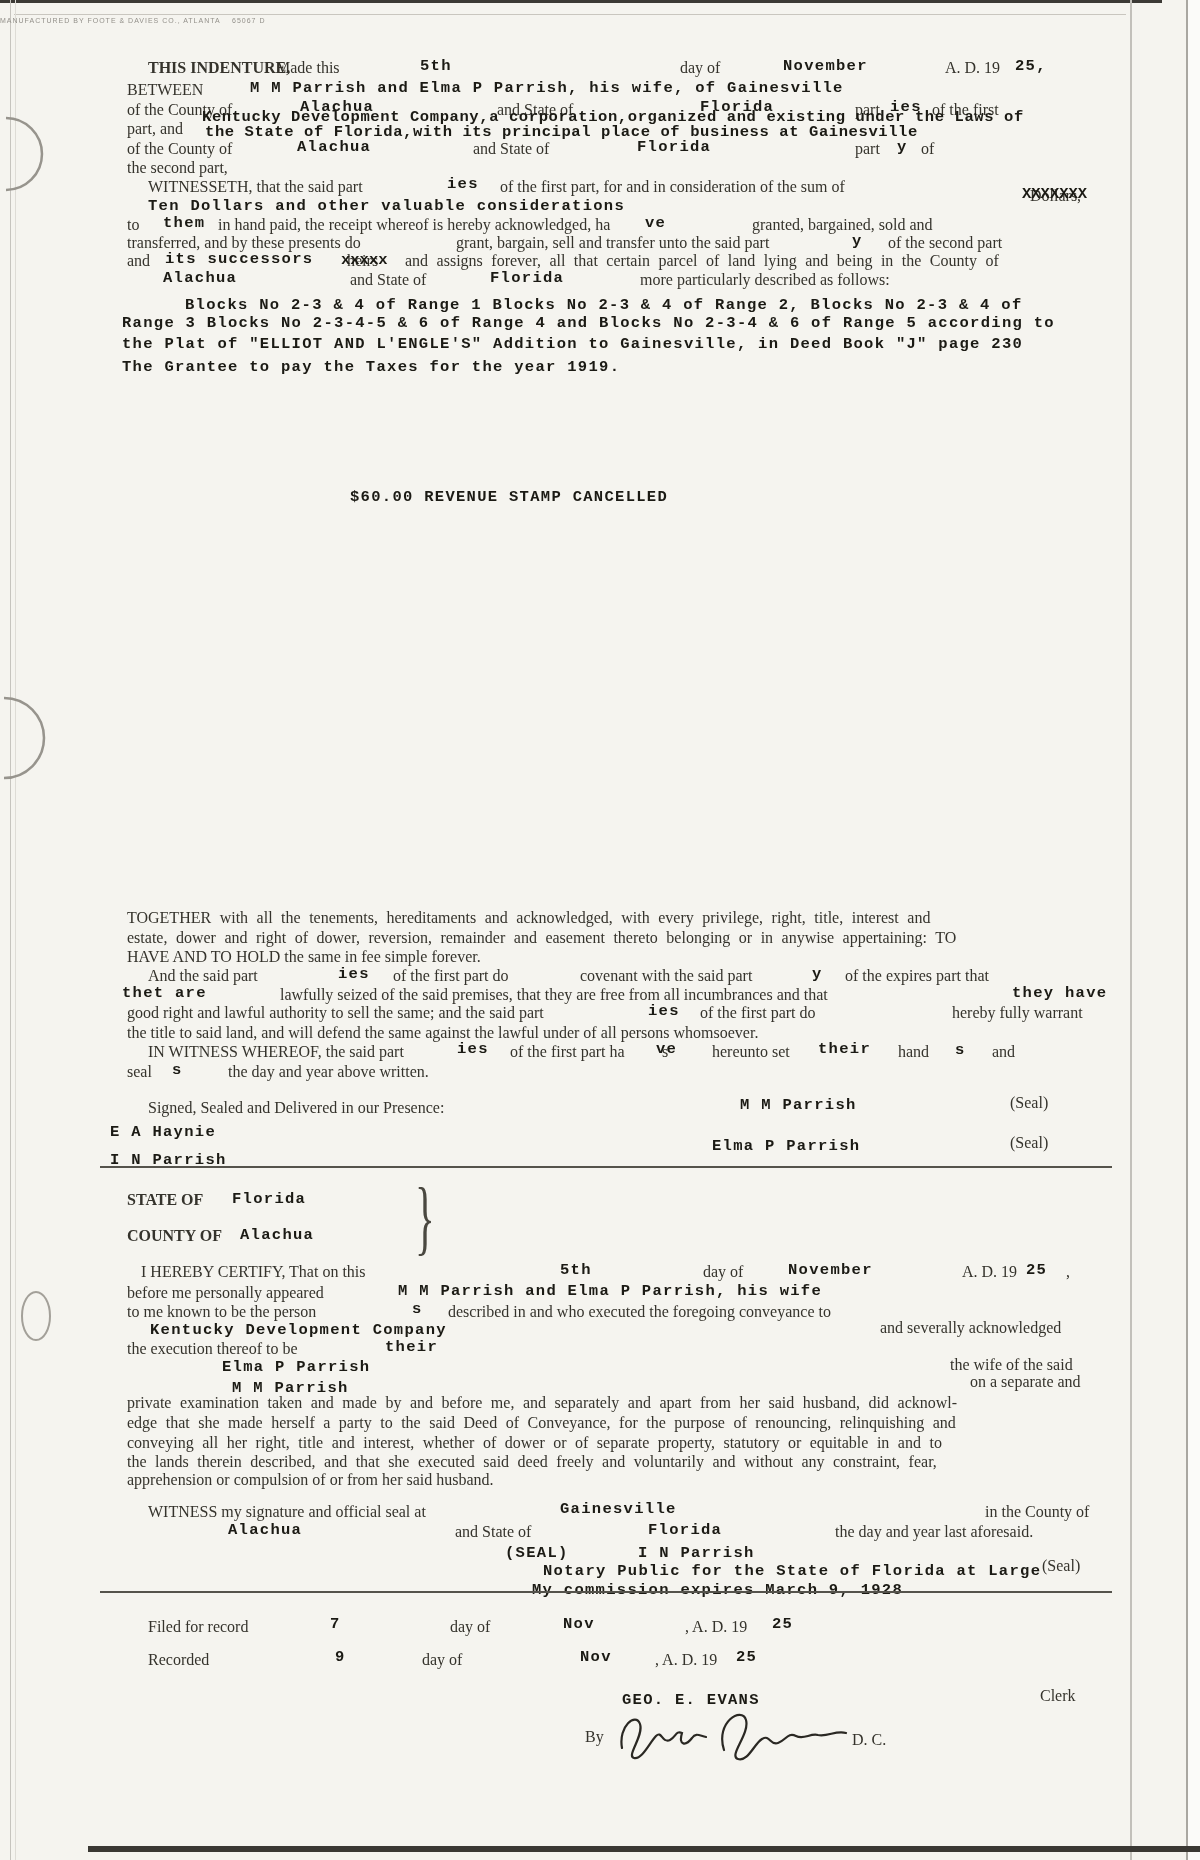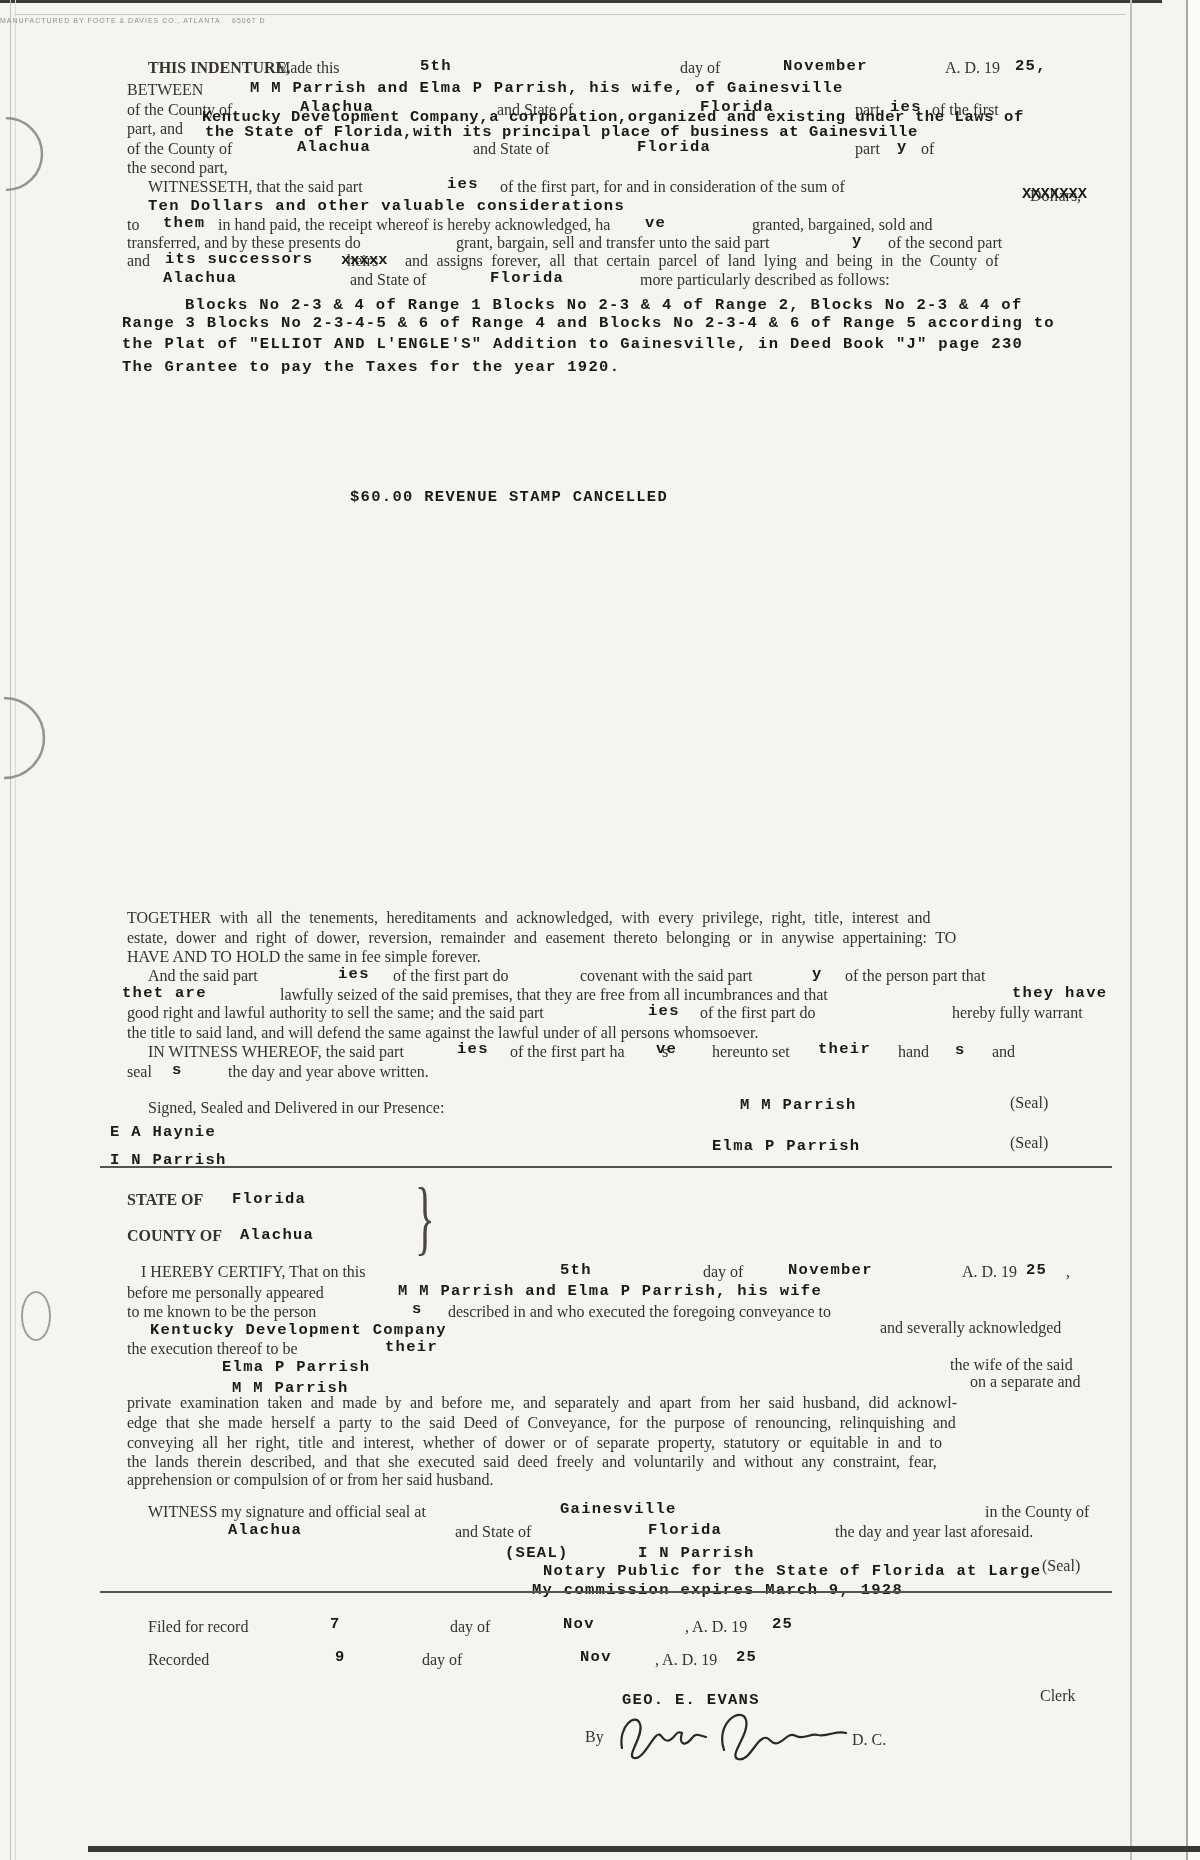--- a/index.html
+++ b/index.html
@@ -130,42 +130,42 @@
   <div class="line" style="top:295px">
     <span class="t" style="left:185px">Blocks No 2-3 &amp; 4 of Range 1 Blocks No 2-3 &amp; 4 of Range 2, Blocks No 2-3 &amp; 4 of</span>
   </div>
   <div class="line" style="top:313px">
     <span class="t" style="left:122px">Range 3 Blocks No 2-3-4-5 &amp; 6 of Range 4 and Blocks No 2-3-4 &amp; 6 of Range 5 according to</span>
   </div>
   <div class="line" style="top:334px">
     <span class="t" style="left:122px">the Plat of "ELLIOT AND L'ENGLE'S" Addition to Gainesville, in Deed Book "J" page 230</span>
   </div>
   <div class="line" style="top:357px">
-    <span class="t" style="left:122px">The Grantee to pay the Taxes for the year 1920.</span>
+    <span class="t" style="left:122px">The Grantee to pay the Taxes for the year 1919.</span>
   </div>
   <div class="line" style="top:487px">
     <span class="t" style="left:350px">$60.00 REVENUE STAMP CANCELLED</span>
   </div>
 
   <div class="line" style="top:908px">
     <span class="p just" style="left:127px">TOGETHER with all the tenements, hereditaments and acknowledged, with every privilege, right, title, interest and</span>
   </div>
   <div class="line" style="top:928px">
     <span class="p just" style="left:127px">estate, dower and right of dower, reversion, remainder and easement thereto belonging or in anywise appertaining: TO</span>
   </div>
   <div class="line" style="top:947px">
     <span class="p" style="left:127px">HAVE AND TO HOLD the same in fee simple forever.</span>
   </div>
   <div class="line" style="top:966px">
     <span class="p" style="left:148px">And the said part</span>
     <span class="t" style="left:338px;top:-2px">ies</span>
     <span class="p" style="left:393px">of the first part do</span>
     <span class="p" style="left:580px">covenant with the said part</span>
     <span class="t" style="left:812px;top:-2px">y</span>
-    <span class="p" style="left:845px">of the person part that</span>
+    <span class="p" style="left:845px">of the expires part that</span>
   </div>
   <div class="line" style="top:985px">
     <span class="t" style="left:122px;top:-2px">thet are</span>
     <span class="p" style="left:280px">lawfully seized of the said premises, that they are free from all incumbrances and that</span>
     <span class="t" style="left:1012px;top:-2px">they have</span>
   </div>
   <div class="line" style="top:1003px">
     <span class="p" style="left:127px">good right and lawful authority to sell the same; and the said part</span>
     <span class="t" style="left:648px;top:-2px">ies</span>
     <span class="p" style="left:700px">of the first part do</span>

